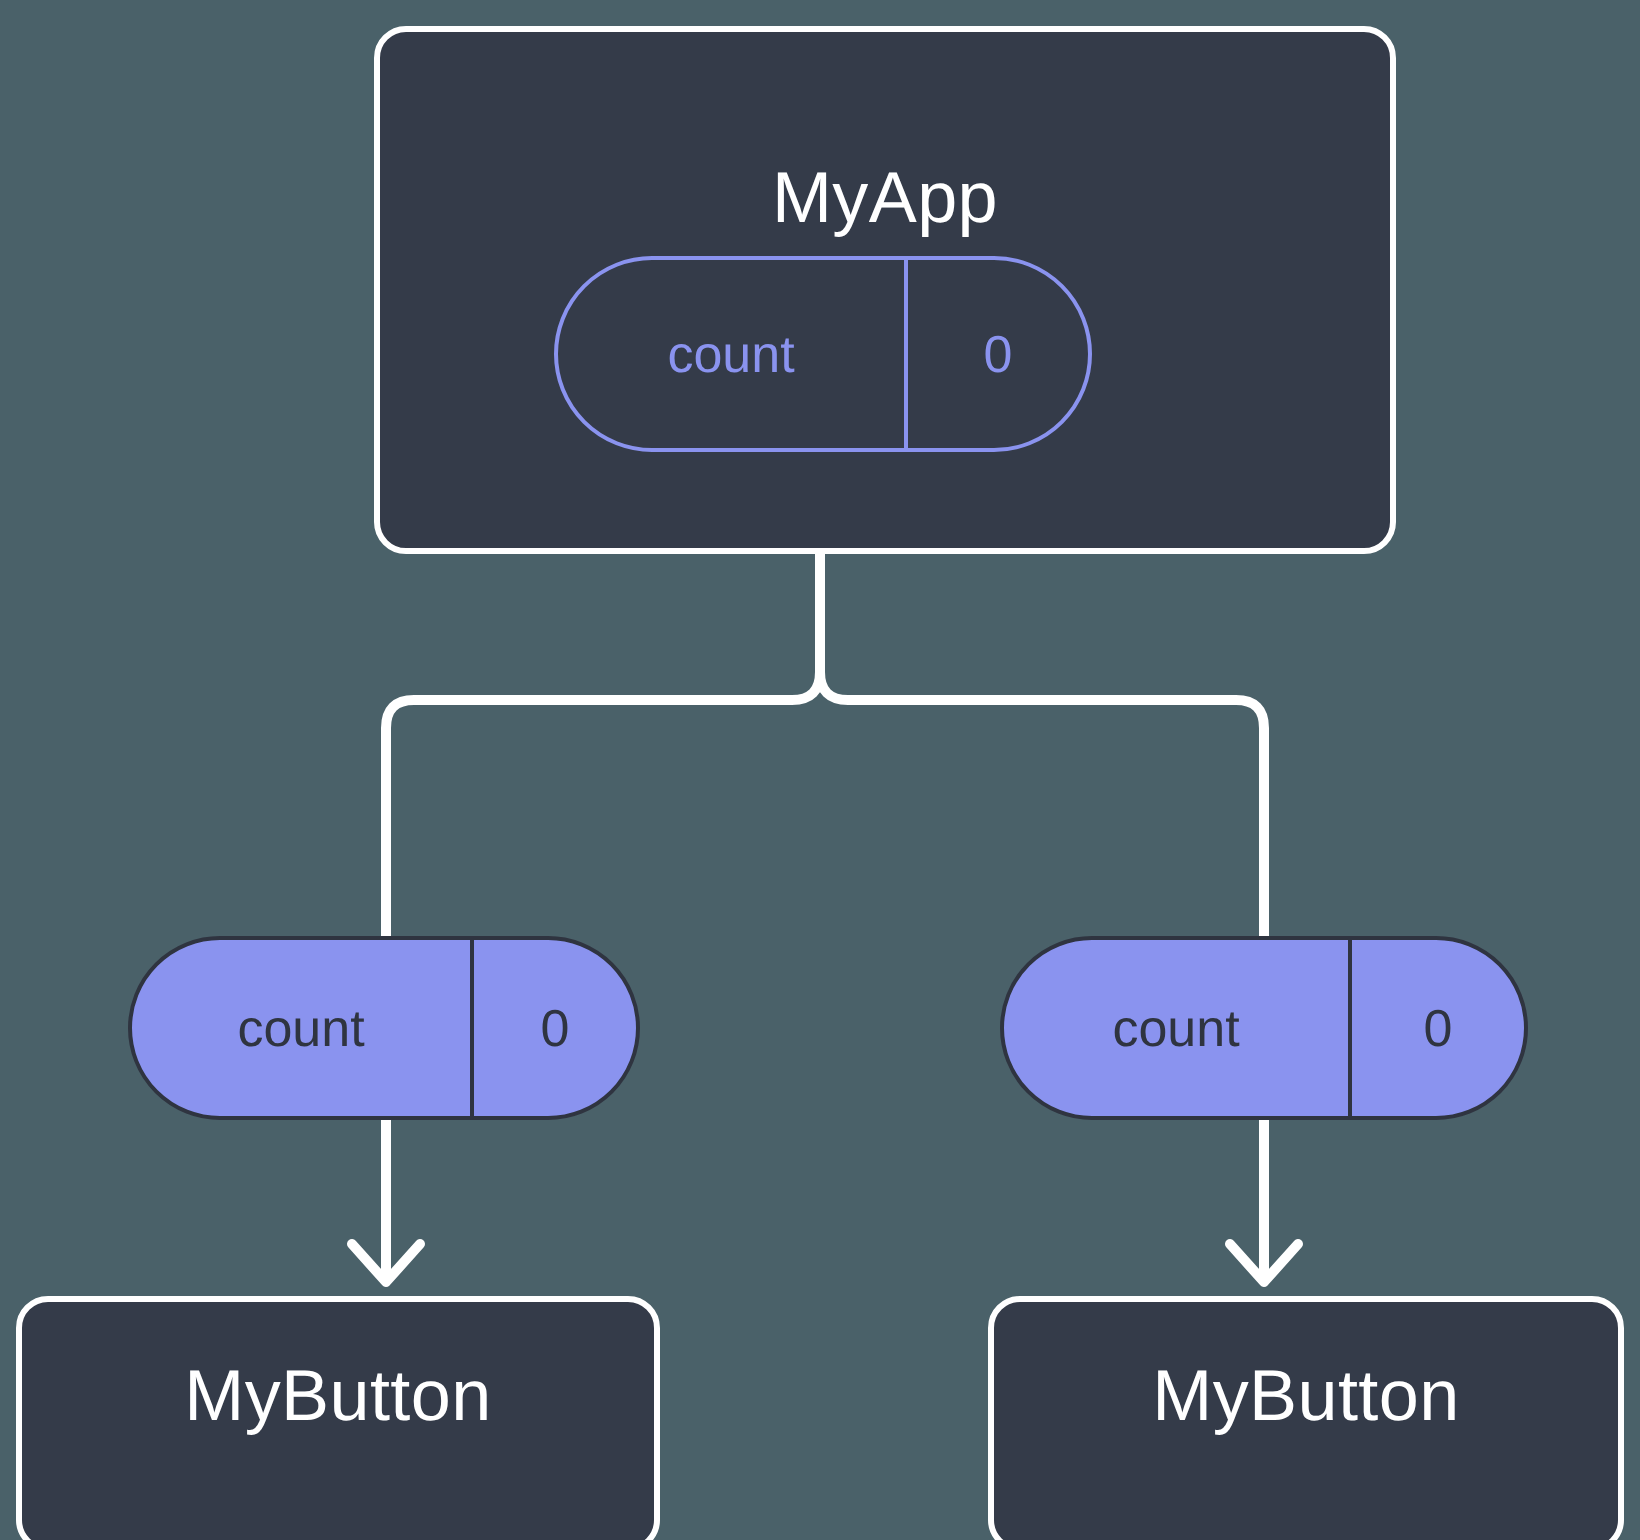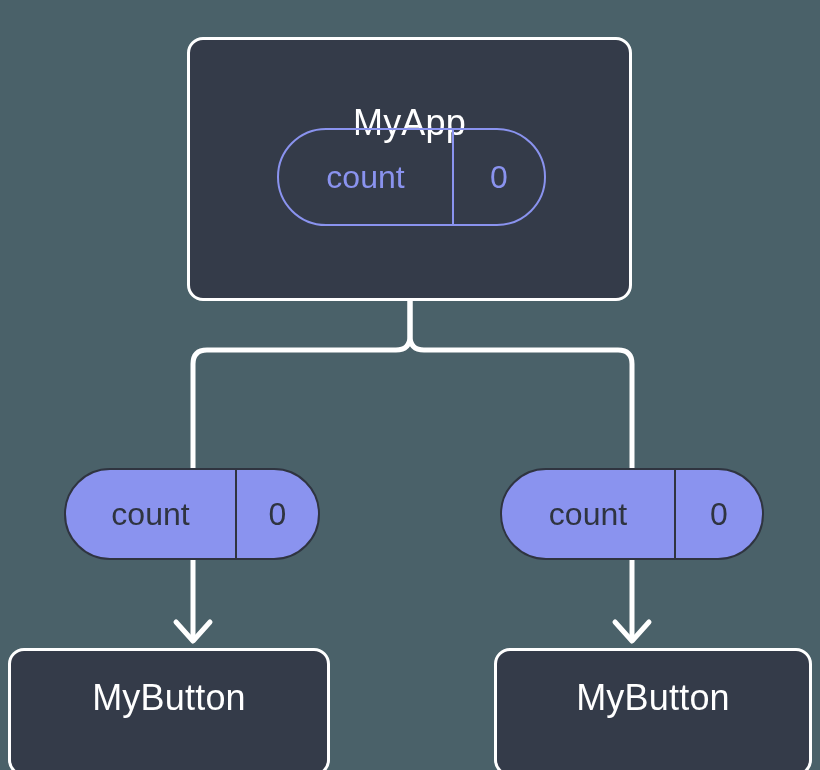--- a/index.html
+++ b/index.html
@@ -42,23 +42,22 @@
     text-align: center;
     color: #ffffff;
     font-size: 36px;
     font-weight: 400;
     letter-spacing: 0.2px;
     white-space: nowrap;
   }
   #app-box {
     left: 187px;
     top: 13px;
-    width: 445px;
+    width: 511px;
     height: 264px;
-    margin-top: 24px;
   }
   #app-title {
     top: 62px;
   }
   #btn-box-left {
     left: 8px;
     top: 648px;
     width: 322px;
     height: 128px;
   }
@@ -78,21 +77,21 @@
     box-sizing: border-box;
     display: flex;
     align-items: stretch;
     border-radius: 999px;
     overflow: hidden;
   }
   .pill .cell {
     display: flex;
     align-items: center;
     justify-content: center;
-    font-size: 32px;
+    font-size: 26px;
     font-weight: 400;
     white-space: nowrap;
   }
   .pill .cell.key {
     flex: none;
   }
   .pill .cell.val {
     flex: 1 1 auto;
   }
 

